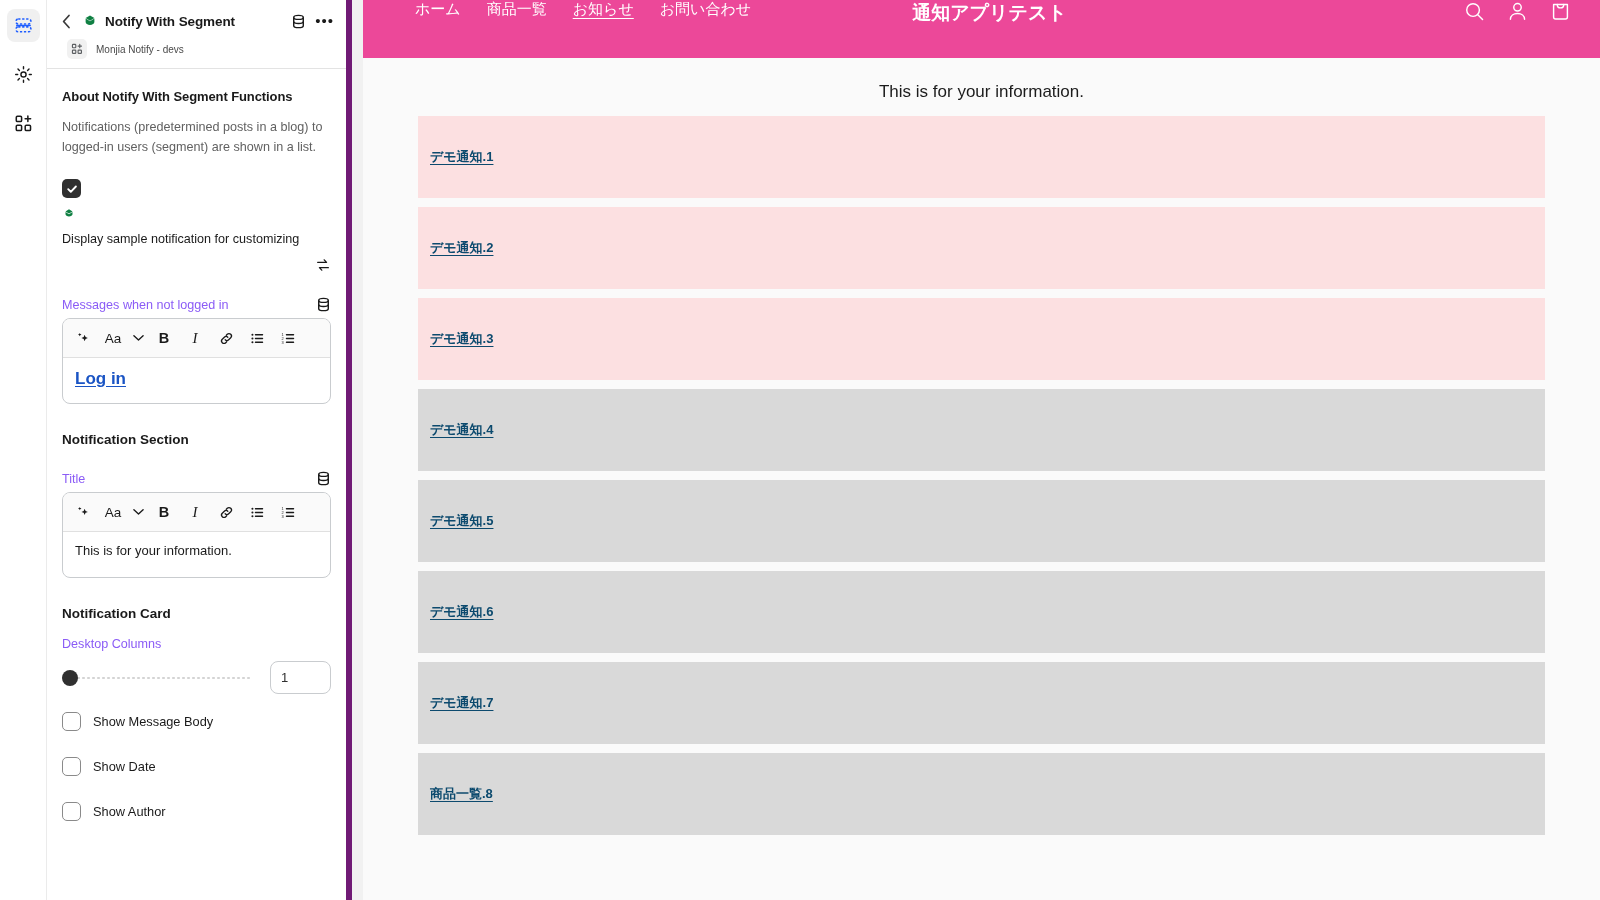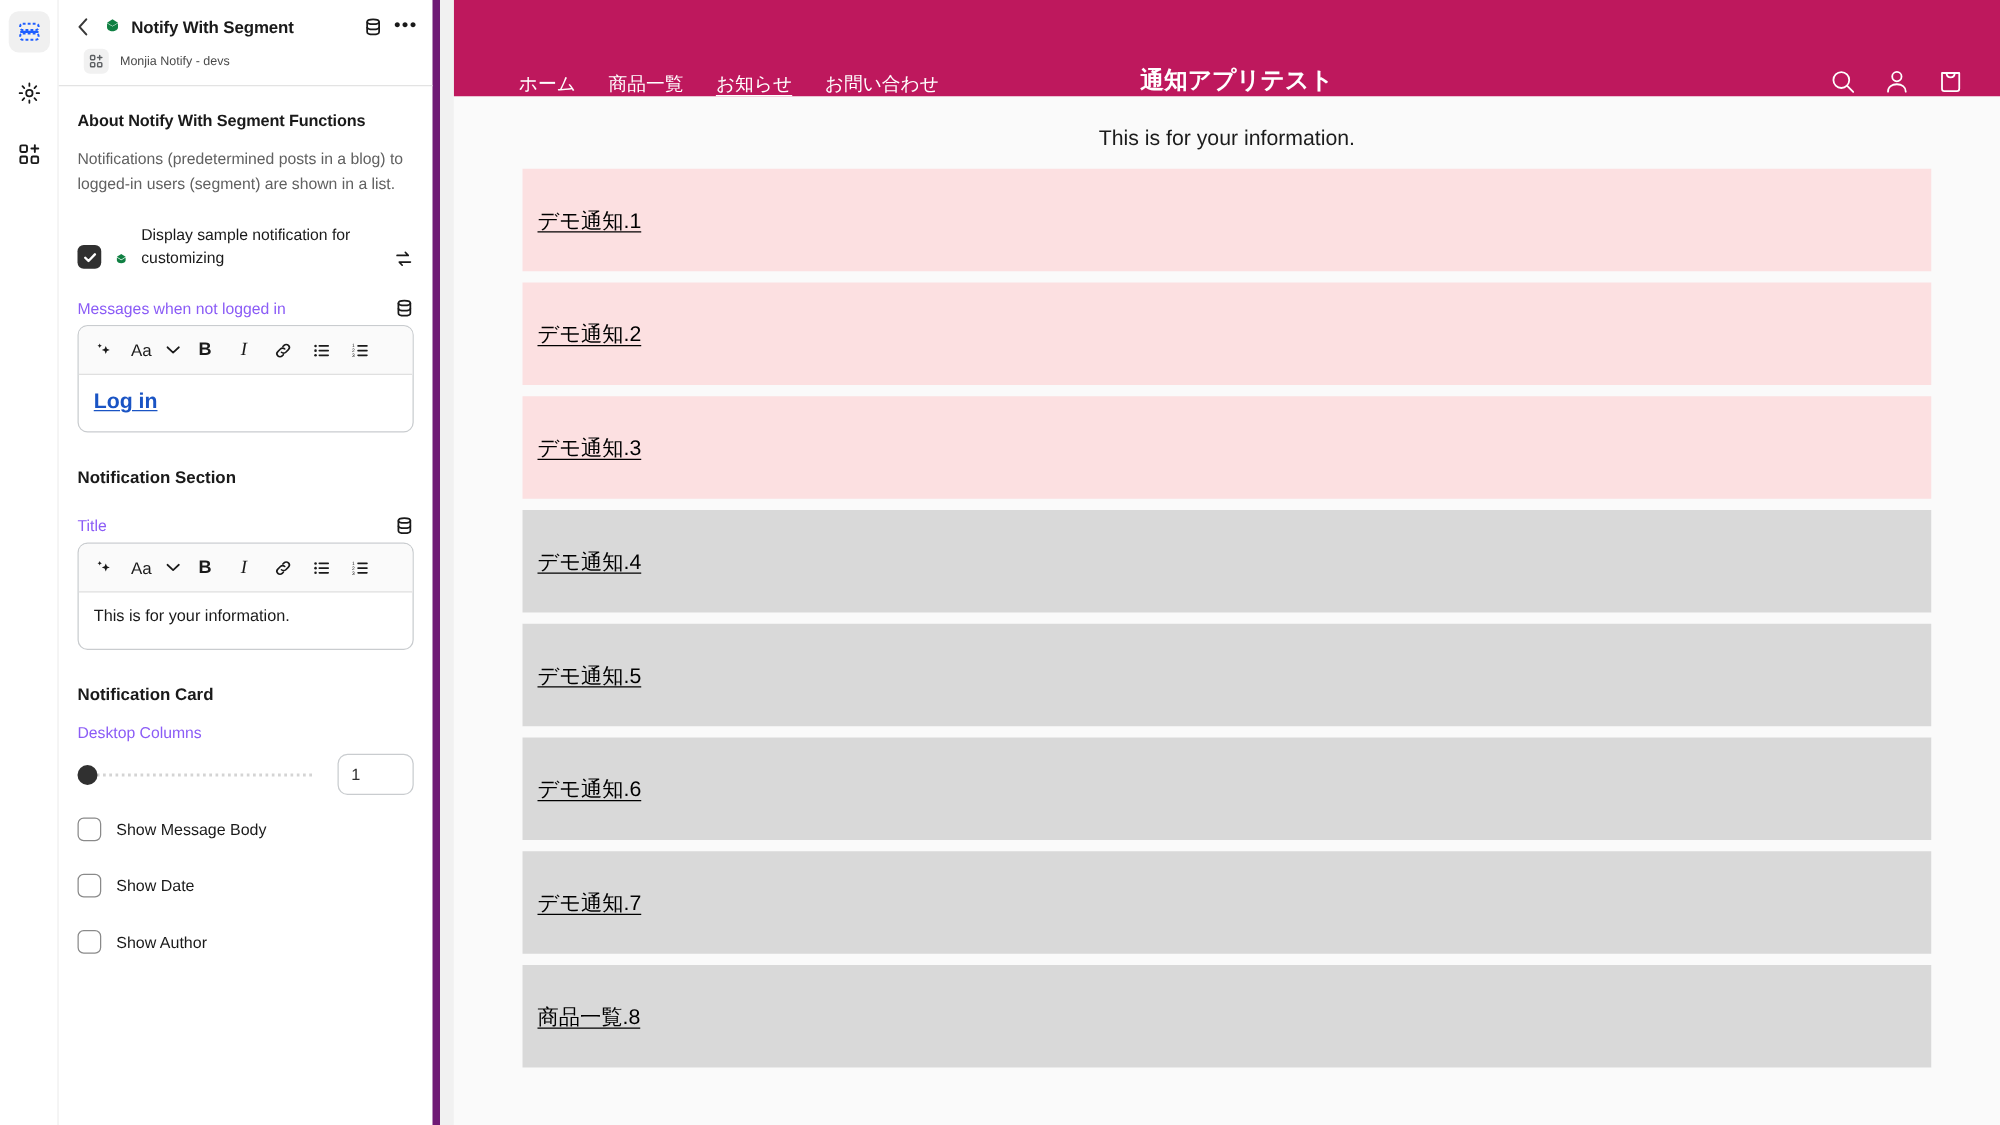--- a/index.html
+++ b/index.html
@@ -81,22 +81,23 @@
   .section-h {
     font-size: 13px; font-weight: 700; color: #1a1a1a;
     line-height: 20px; letter-spacing: -0.1px;
   }
   .helper {
     font-size: 12.6px; color: #616161;
     line-height: 20px; margin-top: 10px;
   }
 
   .check-row {
-    display: flex; align-items: flex-end; gap: 9px;
+    display: flex; align-items: flex-start; gap: 9px;
     margin-top: 22px;
+    flex-direction: column;
   }
   .cbox {
     width: 19px; height: 19px; min-width: 19px;
     border-radius: 5px;
     background: #303030;
     display: flex; align-items: center; justify-content: center;
     cursor: pointer;
   }
   .cbox.empty { background: #fff; border: 1.4px solid #8a8a8a; }
   .check-label { font-size: 12.6px; color: #1a1a1a; line-height: 18px; }
@@ -179,22 +180,22 @@
     padding: 0 0 0 11px;
     display: flex;
   }
   .preview {
     flex: 1;
     background: #fafafa;
     overflow: hidden;
     position: relative;
   }
   .store-nav {
-    height: 77px; background: #be185d;
-    display: flex; align-items: flex-end;
+    height: 58px; background: #ec4899;
+    display: flex; align-items: flex-start;
     padding: 0 28px 0 52px;
     color: #ffffff;
     position: relative;
   }
   .nav-links { display: flex; align-items: center; gap: 26px; }
   .nav-link {
     font-size: 15px; color: #ffffff; cursor: pointer;
     font-family: "Liberation Sans", "DejaVu Sans", sans-serif;
   }
   .nav-link.active { text-decoration: underline; text-underline-offset: 4px; }
@@ -213,21 +214,21 @@
   .cards {
     padding: 0 55px;
     display: flex; flex-direction: column; gap: 9px;
   }
   .card {
     height: 82px;
     display: flex; align-items: center;
     padding-left: 12px;
   }
   .card-link {
-    font-size: 17px; font-weight: 400; color: #000000;
+    font-size: 13px; font-weight: 700; color: #0c4a6e;
     text-decoration: underline; text-underline-offset: 3px;
     cursor: pointer;
   }
 </style>
 </head>
 <body>
 
 <div class="app">
 
   <div class="rail">

